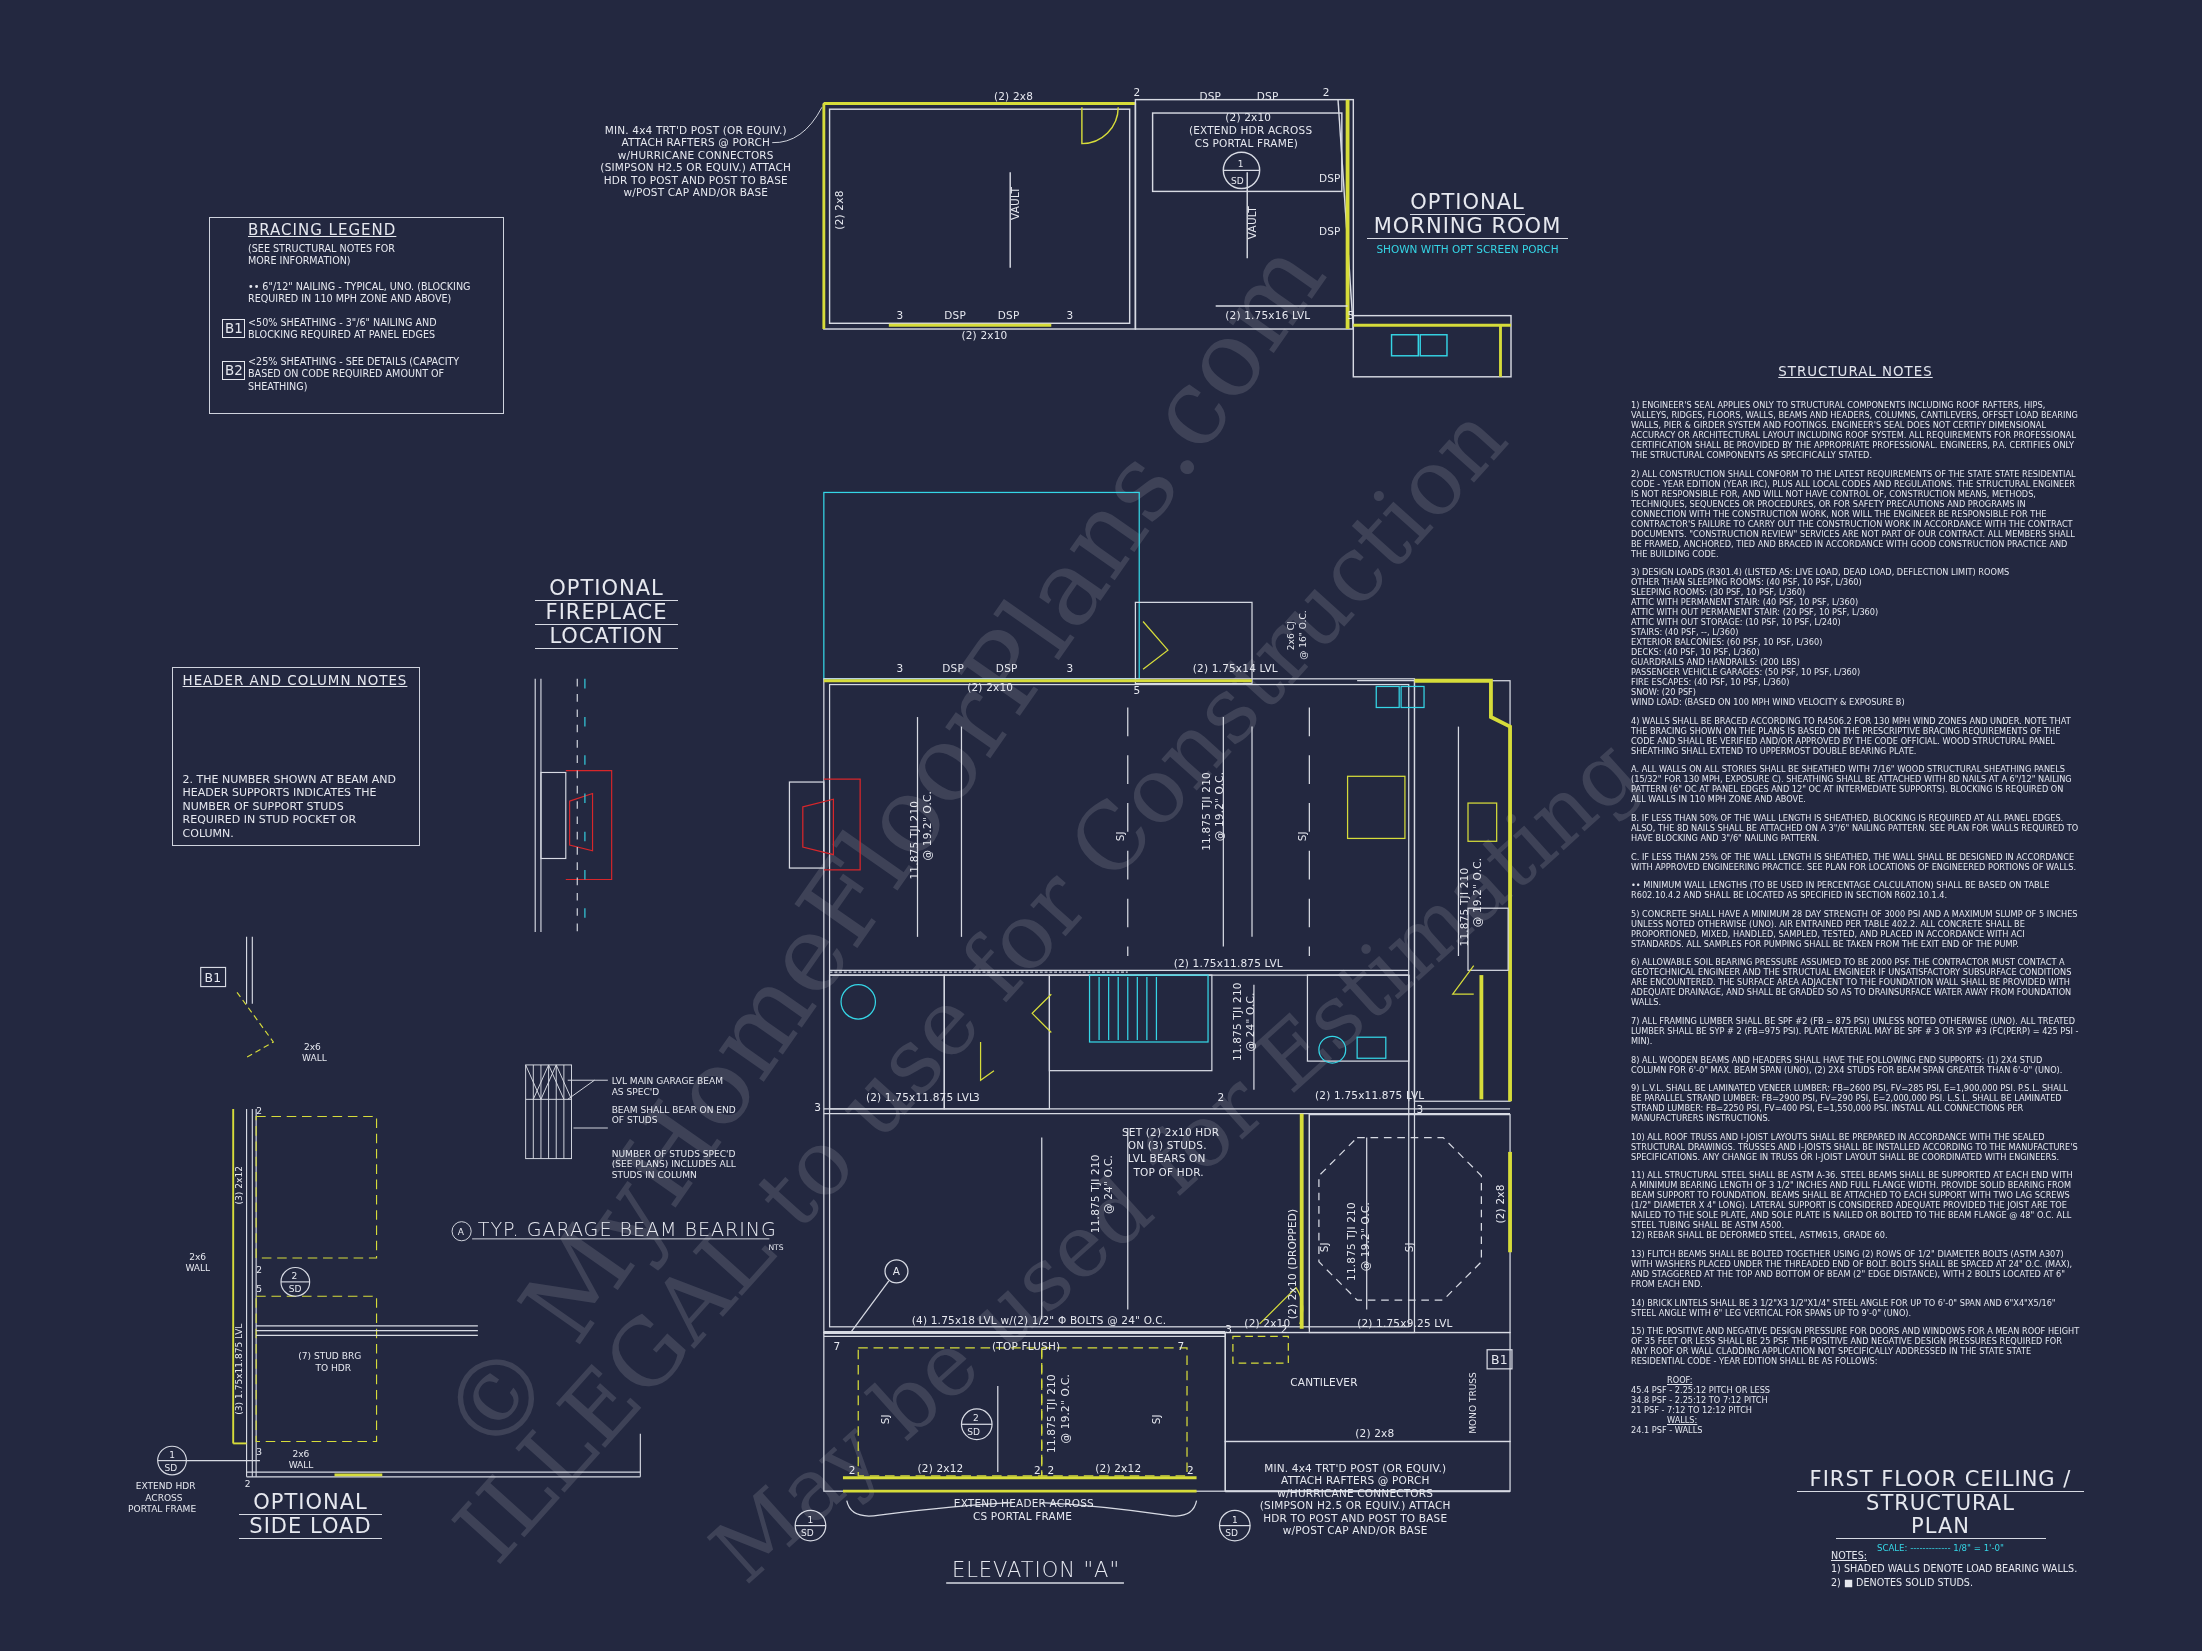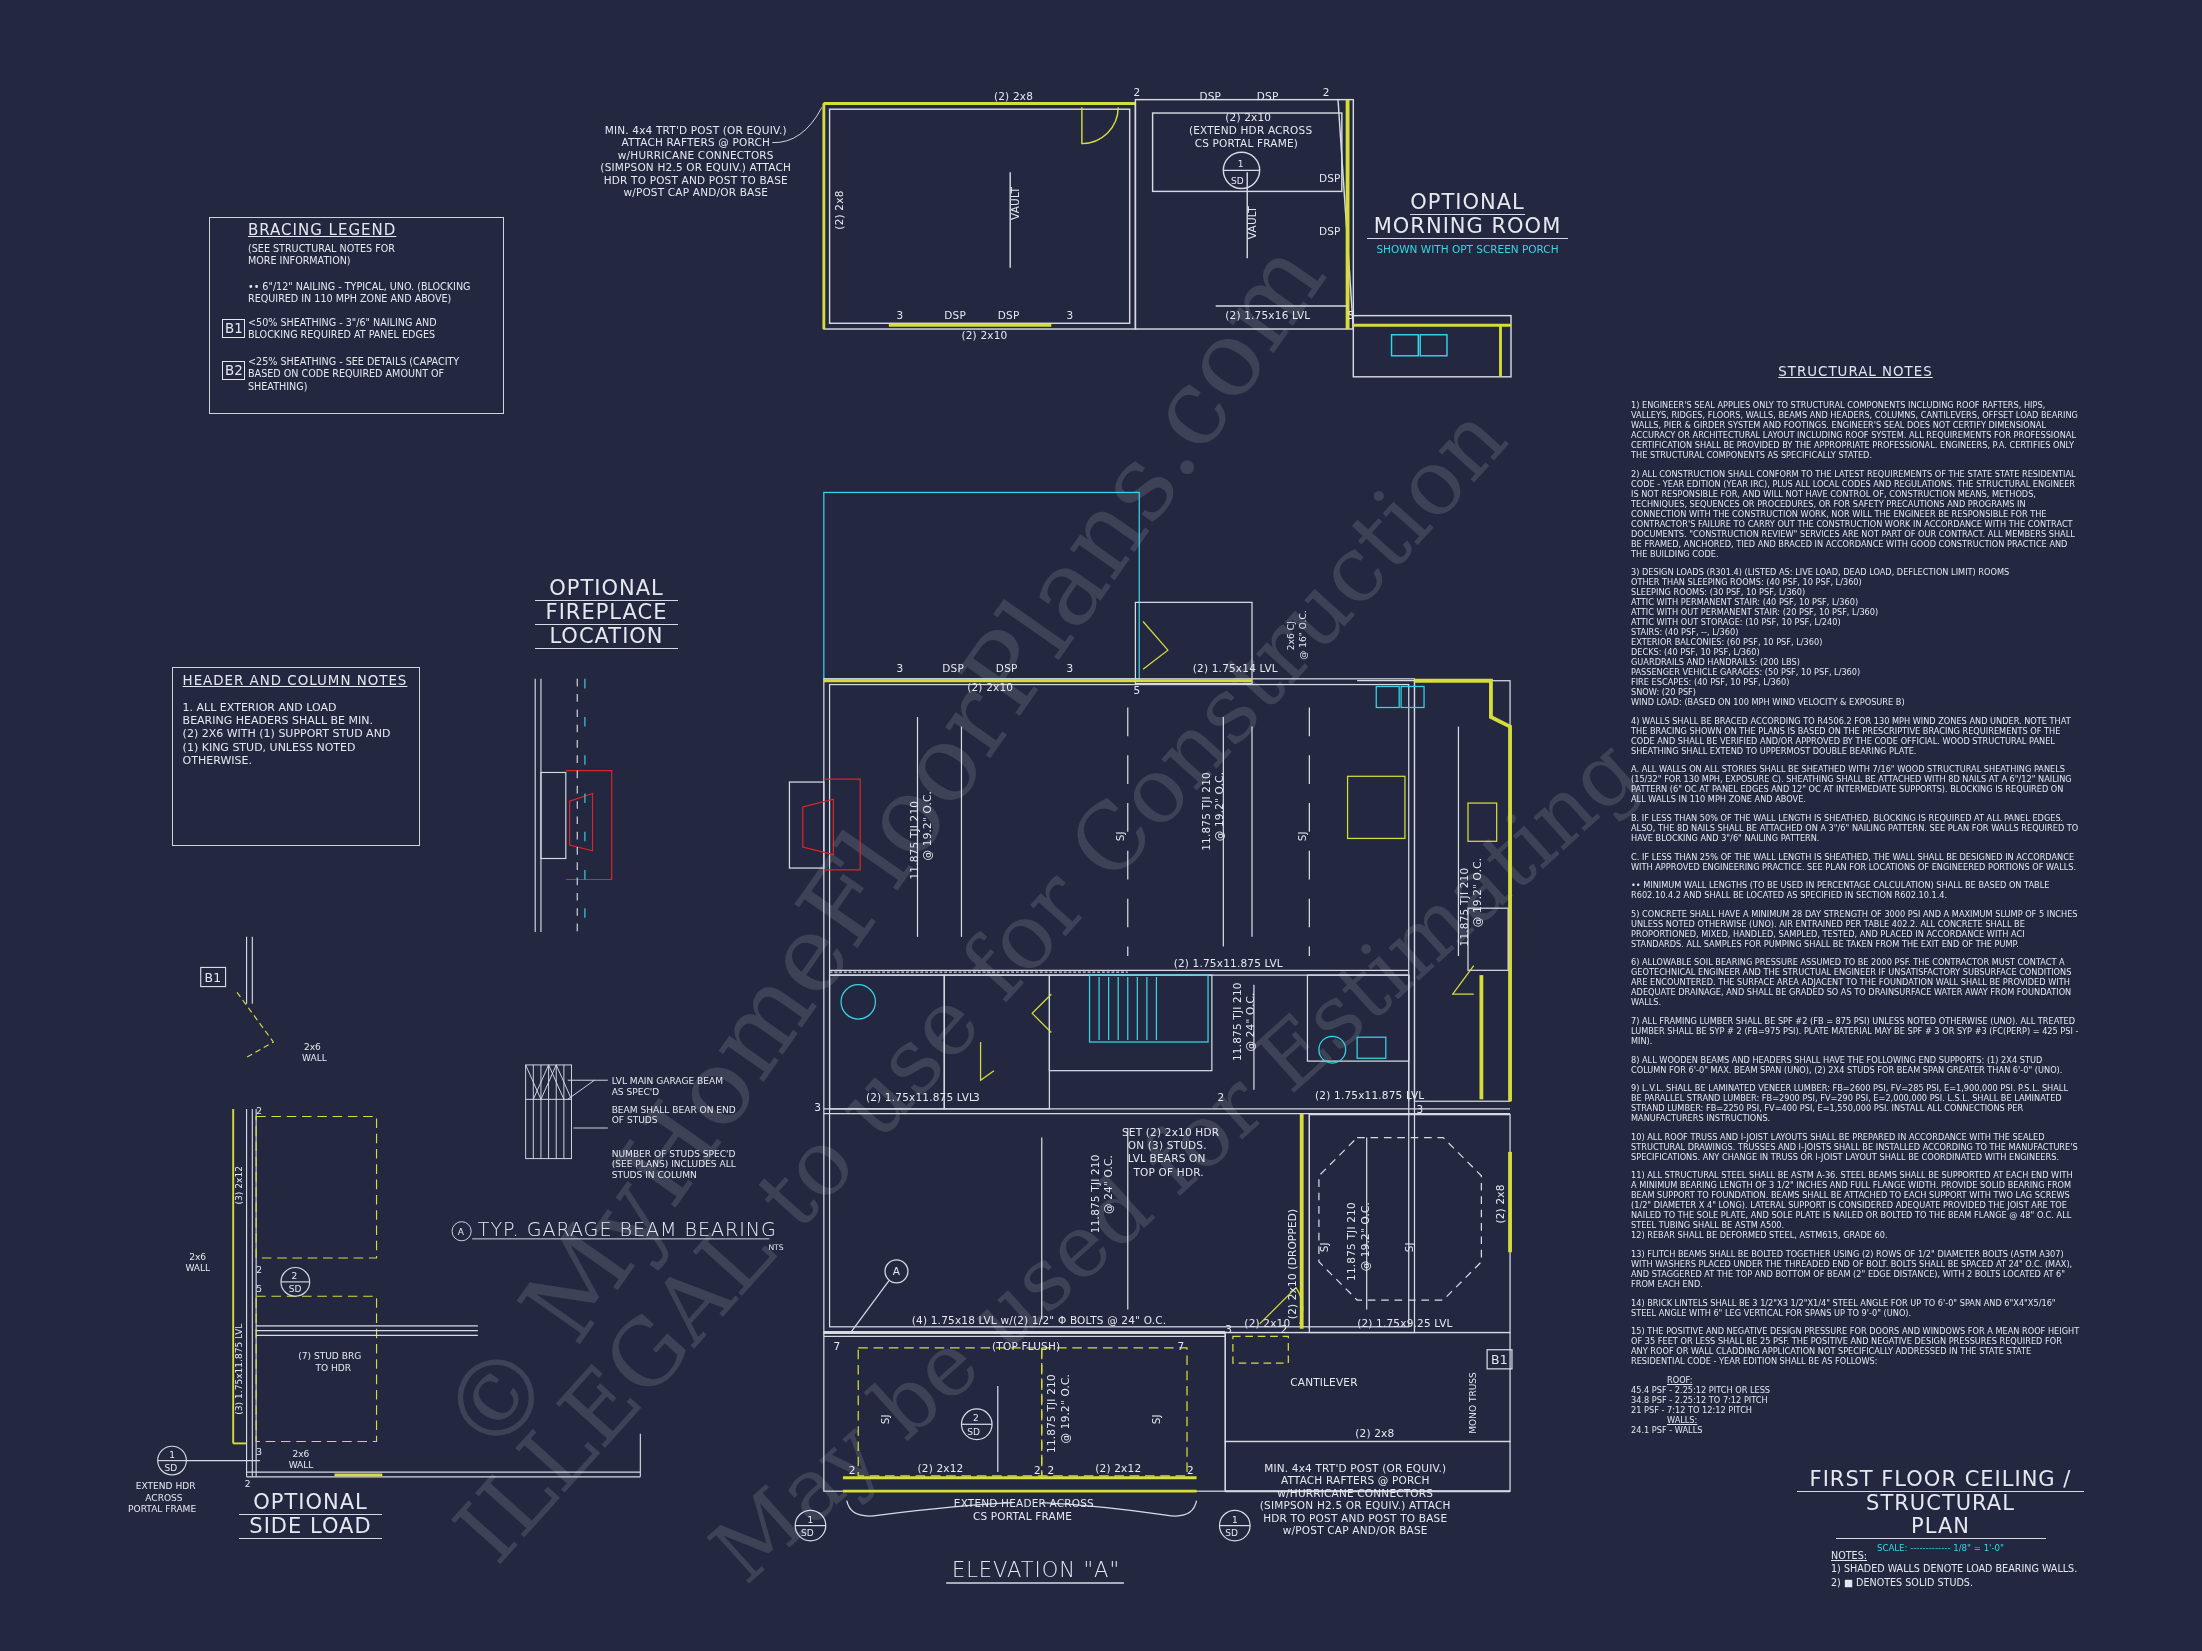--- a/index.html
+++ b/index.html
@@ -383,25 +383,25 @@
   <div class="s" style="top:99px">&lt;50% SHEATHING - 3"/6" NAILING AND
 BLOCKING REQUIRED AT PANEL EDGES</div>
   <div class="tag" style="top:143px">B2</div>
   <div class="s" style="top:138px">&lt;25% SHEATHING - SEE DETAILS (CAPACITY
 BASED ON CODE REQUIRED AMOUNT OF
 SHEATHING)</div>
 </div>
 
 <div class="box hc">
   <div class="h">HEADER AND COLUMN NOTES</div>
-  <div class="s" style="top:32.5px">1. ALL EXTERIOR AND LOAD
-BEARING HEADERS SHALL BE MIN.
-(2) 2x6 WITH (1) SUPPORT STUD AND
-(1) KING STUD, UNLESS NOTED
-OTHERWISE.</div>
+  <div class="s" style="top:105px">2. THE NUMBER SHOWN AT BEAM AND
+HEADER SUPPORTS INDICATES THE
+NUMBER OF SUPPORT STUDS
+REQUIRED IN STUD POCKET OR
+COLUMN.</div>
 </div>
 
 <div class="title" style="left:1367px;top:191px;width:201px;font-size:21px;">
   <span style="width:115px;margin:0 auto;">OPTIONAL</span>
   <span>MORNING ROOM</span>
   <div style="color:#35d6e6;font-size:10.5px;margin-top:3.8px;letter-spacing:0">SHOWN WITH OPT SCREEN PORCH</div>
 </div>
 
 <div class="title" style="left:535px;top:577px;width:143px;font-size:21px;">
   <span>OPTIONAL</span>

